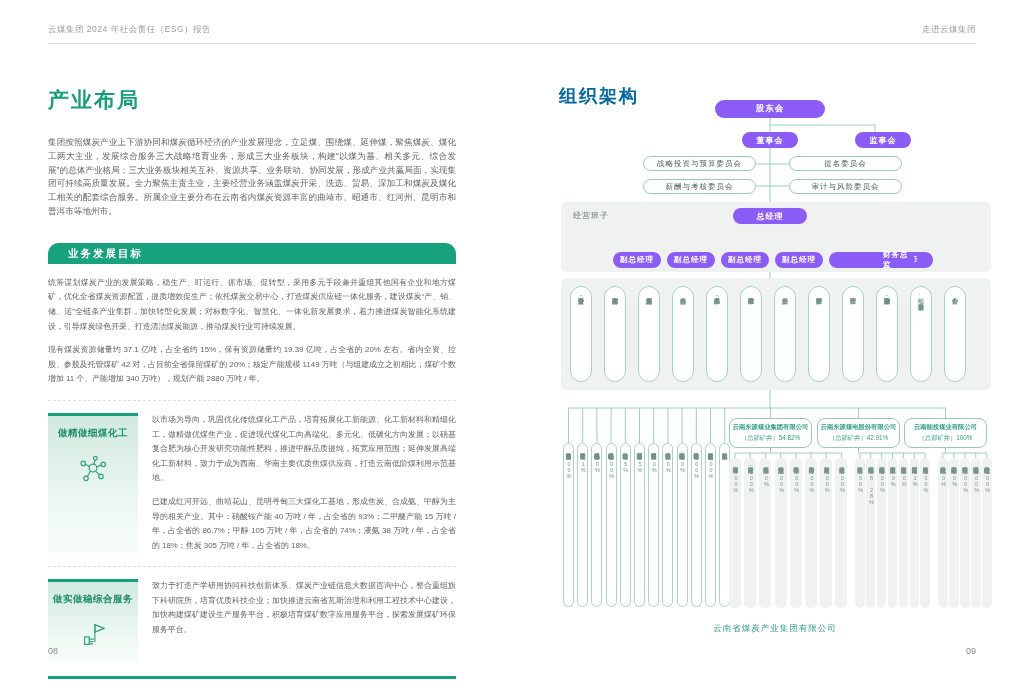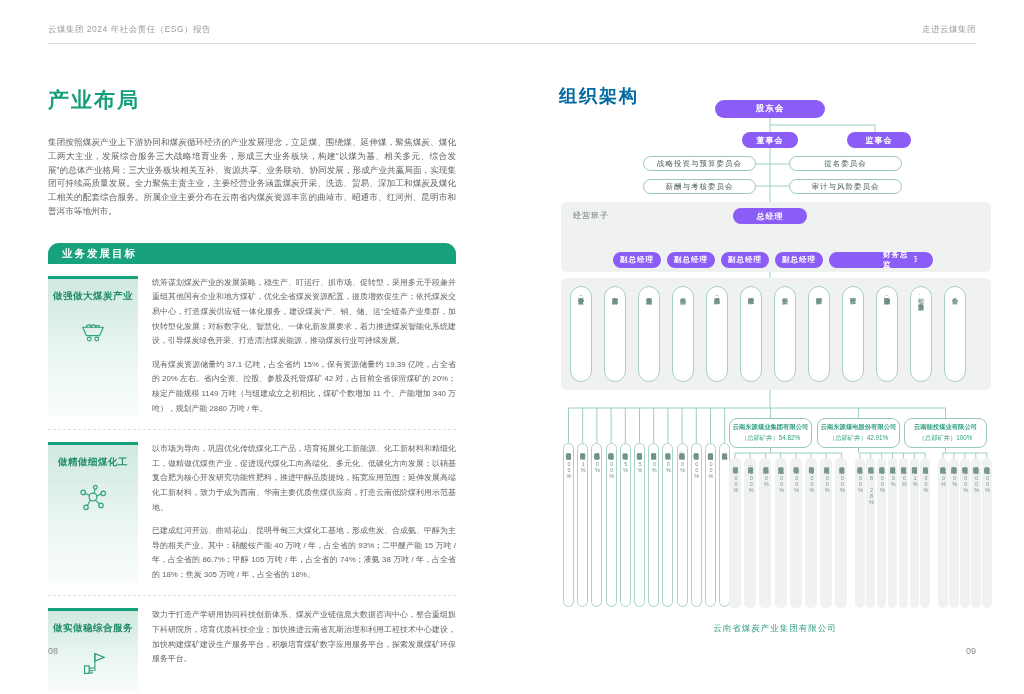--- a/index.html
+++ b/index.html
@@ -9,21 +9,21 @@
   .hdr{position:absolute;top:24px;font-size:8.5px;color:#9b9b9b;letter-spacing:.5px;}
   .hdr-left{left:48px;}
   .hdr-right{right:48px;}
   .hdr-rule{position:absolute;top:43px;left:48px;right:48px;height:0;border-top:1px solid #dcdcdc;}
   
   .page-left{position:absolute;left:48px;top:60px;width:408px;}
   .pg-title{margin:26px 0 0;font-size:21px;font-weight:bold;color:#159e79;letter-spacing:2px;}
   .intro{margin:22px 0 0;font-size:8.6px;line-height:13.8px;text-align:justify;color:#616661;}
   .goals-section{margin-top:24px;border-bottom:3px solid #17a17d;}
   .banner{height:21px;background:#17a17d;color:#fff;border-radius:11px 11px 0 0;
-          font-size:10.5px;font-weight:bold;line-height:21px;padding-left:14px;letter-spacing:2px;box-sizing:border-box;}
+          font-size:10.5px;font-weight:bold;line-height:21px;padding-left:20px;letter-spacing:2px;box-sizing:border-box;}
   .goal-row{display:flex;gap:14px;padding:12px 0 13px;border-bottom:1px dashed #d3e6dc;align-items:stretch;}
   .goal-row:last-child{border-bottom:none;}
   .goal-card{width:90px;min-width:90px;background:linear-gradient(180deg,#d0e9df 0%,#eef8f3 65%,#f8fcfa 100%);
              border-top:3px solid #17a17d;display:flex;flex-direction:column;align-items:center;
              padding:11px 4px 10px;box-sizing:border-box;gap:15px;}
   .goal-label{font-size:9.5px;font-weight:bold;color:#1d8a68;text-align:center;letter-spacing:.5px;}
   .goal-icon svg{stroke:#35a384;fill:none;stroke-width:1.3;stroke-linecap:round;stroke-linejoin:round;}
   .goal-paras{flex:1;}
   .goal-paras p{margin:0 0 9px;font-size:7.9px;line-height:14.6px;text-align:justify;color:#5f6462;}
   .goal-paras p:last-child{margin-bottom:0;}
@@ -62,31 +62,20 @@
 <div class="hdr hdr-right">走进云煤集团</div>
 <div class="hdr-rule"></div>
 
 <div class="page-left">
   <h1 class="pg-title">产业布局</h1>
   <p class="intro">集团按照煤炭产业上下游协同和煤炭循环经济的产业发展理念，立足煤、围绕煤、延伸煤，聚焦煤炭、煤化工两大主业，发展综合服务三大战略培育业务，形成三大业务板块，构建“以煤为基、相关多元、综合发展”的总体产业格局；三大业务板块相关互补、资源共享、业务联动、协同发展，形成产业共赢局面，实现集团可持续高质量发展。全力聚焦主责主业，主要经营业务涵盖煤炭开采、洗选、贸易、深加工和煤炭及煤化工相关的配套综合服务。所属企业主要分布在云南省内煤炭资源丰富的曲靖市、昭通市、红河州、昆明市和普洱市等地州市。</p>
   <div class="goals-section">
     <div class="banner">业务发展目标</div>
     <div>
   <div class="goal-row">
-    <div class="goal-card">
-      <div class="goal-label">做强做大煤炭产业</div>
-      <span class="goal-icon"><svg width="30" height="26" viewBox="0 0 32 26">
-                <path d="M5,9 H27 L23,18 H9 Z"></path>
-                <path d="M9,9 a2.5,2.5 0 0 1 5,0"></path>
-                <path d="M14,9 a2.5,2.5 0 0 1 5,0"></path>
-                <path d="M19,9 a2,2 0 0 1 4,0"></path>
-                <circle cx="12" cy="21.5" r="2"></circle>
-                <circle cx="20" cy="21.5" r="2"></circle>
-              </svg></span>
-    </div>
     <div class="goal-paras">
             <p>统筹谋划煤炭产业的发展策略，稳生产、盯运行、抓市场、促转型，采用多元手段兼并重组其他国有企业和地方煤矿，优化全省煤炭资源配置，提质增效促生产；依托煤炭交易中心，打造煤炭供应链一体化服务，建设煤炭“产、销、储、运”全链条产业集群，加快转型化发展；对标数字化、智慧化、一体化新发展要求，着力推进煤炭智能化系统建设，引导煤炭绿色开采、打造清洁煤炭能源，推动煤炭行业可持续发展。</p>
             <p>现有煤炭资源储量约 37.1 亿吨，占全省约 15%，保有资源储量约 19.39 亿吨，占全省的 20% 左右。省内全资、控股、参股及托管煤矿 42 对，占目前全省保留煤矿的 20%；核定产能规模 1149 万吨（与组建成立之初相比，煤矿个数增加 11 个、产能增加 340 万吨），规划产能 2880 万吨 / 年。</p>
           </div>
   </div>
 
   <div class="goal-row">
     <div class="goal-card">
       <div class="goal-label">做精做细煤化工</div>
       <span class="goal-icon"><svg width="30" height="28" viewBox="0 0 32 30">
@@ -128,21 +117,21 @@
 </div>
 
 <div class="page-right">
   <h1 class="org-title">组织架构</h1>
   <svg class="org-lines" width="440" height="585" viewBox="0 0 440 585">
       <path d="M215,38 V52 M215,45 H320 V52 M215,68 V128 M201,84 H234 M201,106 H234 M215,144 V160 M82,160 H352 M82,160 V172 M136,160 V172 M190,160 V172 M244,160 V172 M298,160 V172 M352,160 V172 M215,192 V198 M215,310 V328 M13.5,328 H390.5 M13.5,328 V363 M27.7,328 V363 M41.9,328 V363 M56.1,328 V363 M70.3,328 V363 M84.5,328 V363 M98.7,328 V363 M112.9,328 V363 M127.1,328 V363 M141.3,328 V363 M155.5,328 V363 M169.7,328 V363 M215.5,328 V338 M215.5,368 V373 M303.5,328 V338 M303.5,368 V373 M390.5,328 V338 M390.5,368 V373 M180.0,373 H286.4 M180.0,373 V378 M195.2,373 V378 M210.4,373 V378 M225.6,373 V378 M240.8,373 V378 M256.0,373 V378 M271.2,373 V378 M286.4,373 V378 M304.8,373 H370.2 M304.8,373 V378 M315.7,373 V378 M326.6,373 V378 M337.5,373 V378 M348.4,373 V378 M359.3,373 V378 M370.2,373 V378 M387.8,373 H431.8 M387.8,373 V378 M398.8,373 V378 M409.8,373 V378 M420.8,373 V378 M431.8,373 V378" fill="none" stroke="#9CCFBE" stroke-width="1"></path>
     </svg>
 
   <div class="pill" style="left:160px;top:20px;width:110px;height:18px;font-size:8.5px;">股东会</div>
   <div class="pill" style="left:187px;top:52px;width:56px;height:16px;">董事会</div>
-  <div class="pill" style="left:292px;top:52px;width:64px;height:16px;">监事会</div>
+  <div class="pill" style="left:300px;top:52px;width:56px;height:16px;">监事会</div>
 
   <div class="panel" style="left:6px;top:122px;width:430px;height:70px;"></div>
   <div class="mgmt-label" style="left:18px;top:130px;">经营班子</div>
   <div class="pill" style="left:178px;top:128px;width:74px;height:16px;">总经理</div>
 
   <div class="panel" style="left:6px;top:198px;width:430px;height:112px;"></div>
 
   <div class="bottom-label">云南省煤炭产业集团有限公司</div>
 <div class="opill" style="left:88px;top:76px;width:113px;height:15px;">战略投资与预算委员会</div>
     <div class="opill" style="left:234px;top:76px;width:113px;height:15px;">提名委员会</div>

